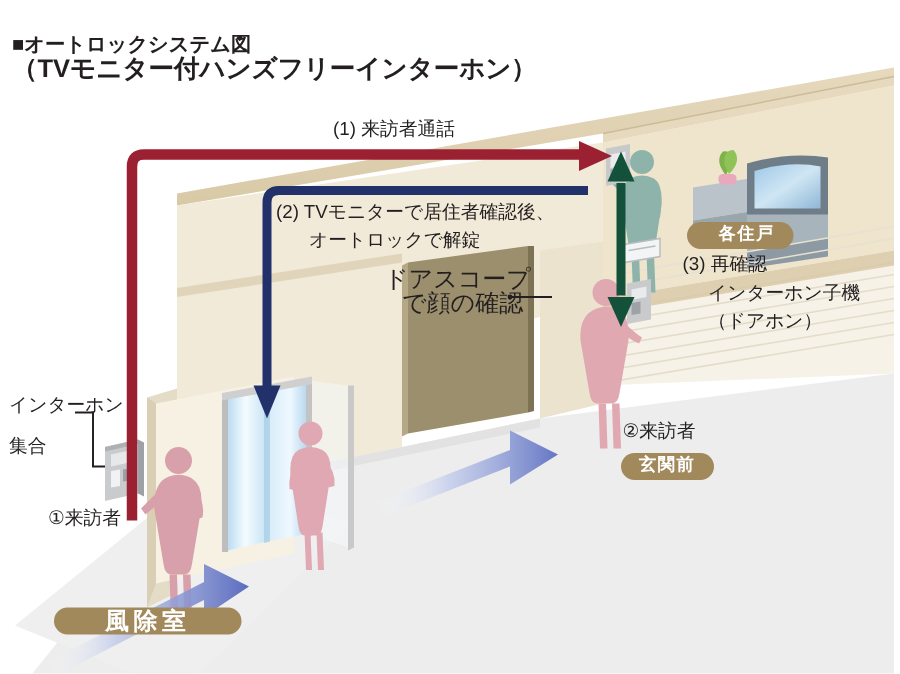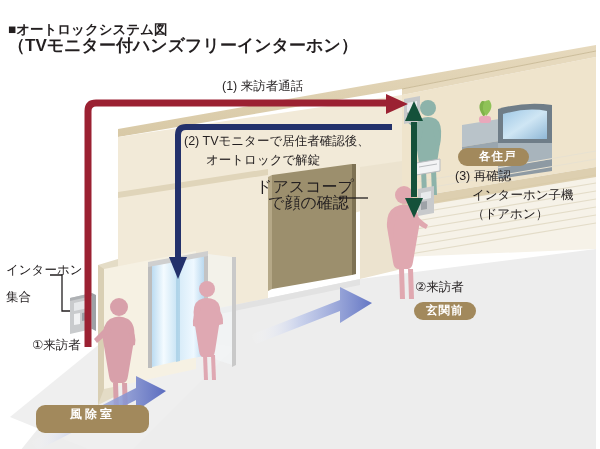--- a/index.html
+++ b/index.html
@@ -41,21 +41,21 @@
     background:#a2895c;
     color:#ffffff;
     font-size:11.5px;
     font-weight:bold;
     border-radius:9px;
     padding:2px 12px 3px 12px;
     line-height:13px;
     white-space:nowrap;
     letter-spacing:1px;
   }
-  .badge.wide{padding:3px 34px 12px 34px;letter-spacing:3px;font-size:12px;}
+  .badge.wide{padding:3px 34px 2px 34px;letter-spacing:3px;font-size:16px;}
 </style>
 </head>
 <body>
 
 <div id="stage">
 
   <svg id="scene" viewBox="0 0 600 449">
     <defs>
       <linearGradient id="glassG" x1="0" y1="0" x2="1" y2="0">
         <stop offset="0%" stop-color="#bcdcf2"></stop>

